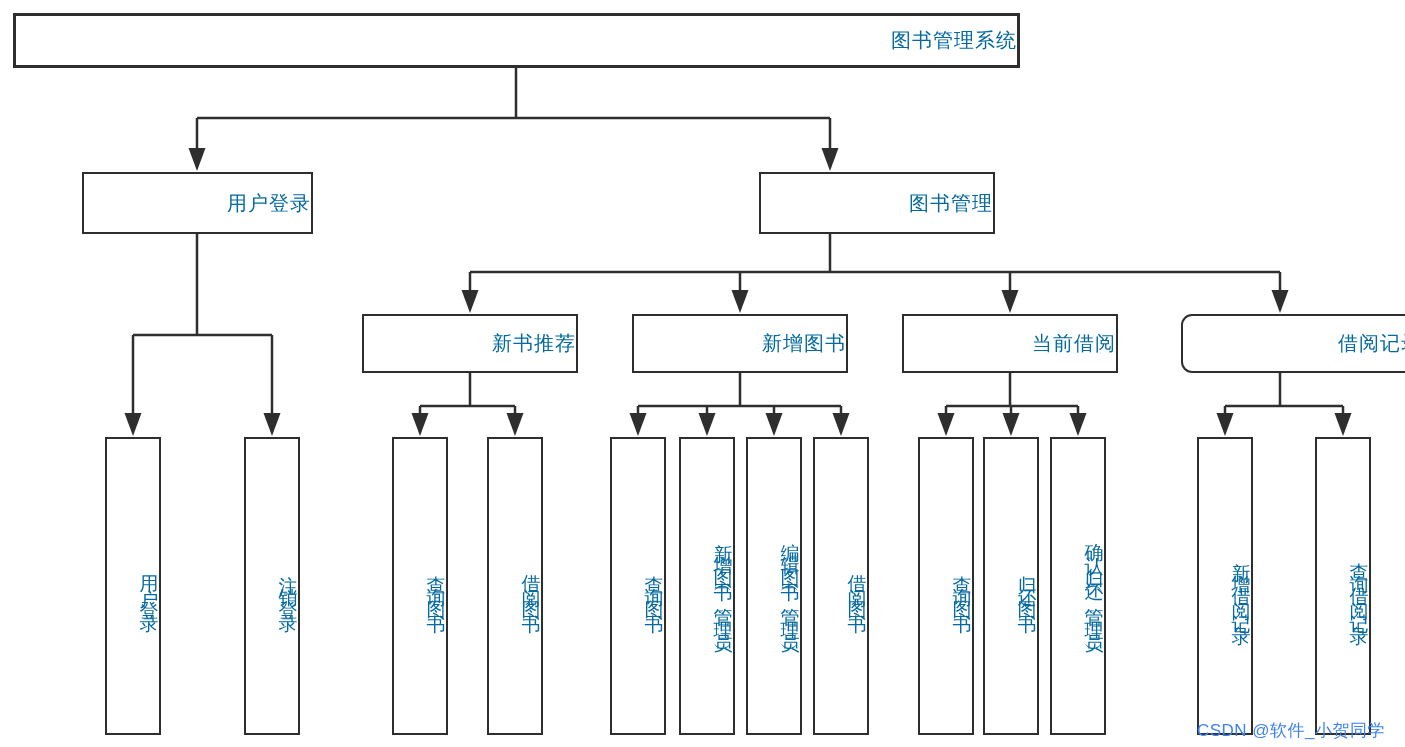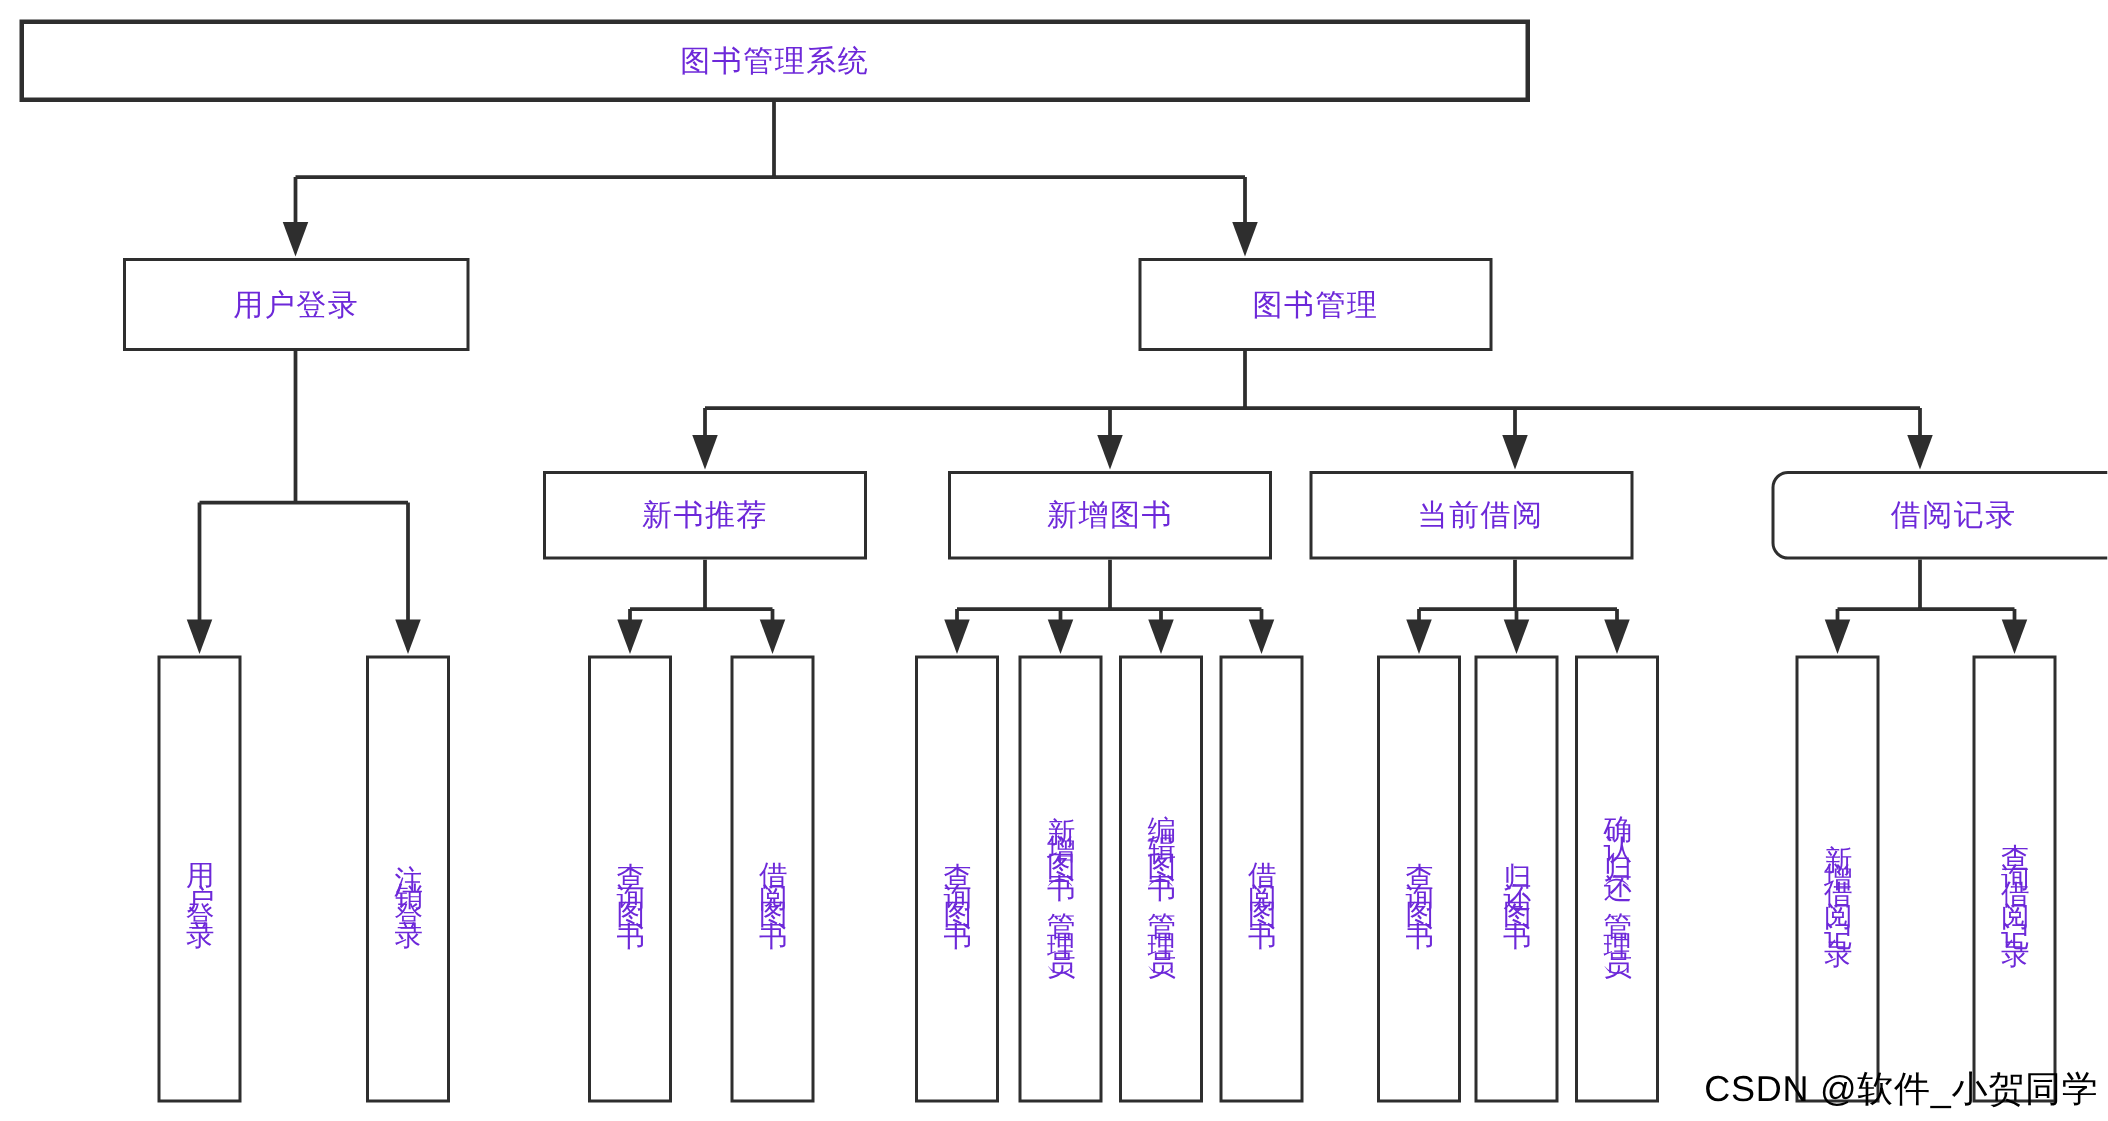--- a/index.html
+++ b/index.html
@@ -1,28 +1,28 @@
 <!DOCTYPE html>
 <html><head>
 <meta charset="utf-8">
 <style>
   html,body{margin:0;padding:0;background:#ffffff;}
   body{font-family:"Liberation Sans","DejaVu Sans",sans-serif;}
   #stage{position:relative;width:1405px;height:747px;background:#ffffff;overflow:hidden;}
   #wires{position:absolute;left:0;top:0;width:1405px;height:747px;}
   .node{position:absolute;background:#ffffff;border:2px solid #2e2e2e;
-        display:flex;align-items:center;justify-content:center;
-        color:#6d28d9;box-sizing:border-box;}
+        display:flex;align-items:center;justify-content:flex-end;
+        color:#0369a1;box-sizing:border-box;}
   .hnode{font-size:20px;letter-spacing:1px;}
   .root{border-width:3px;}
   .vnode{width:56px;height:298px;font-size:19px;}
   .vnode .vtext{writing-mode:vertical-rl;text-orientation:mixed;
         letter-spacing:13px;line-height:1;}
-  #watermark{position:absolute;right:6px;bottom:5px;z-index:5;
-        color:#000000;font-size:24px;letter-spacing:0.5px;white-space:nowrap;}
+  #watermark{position:absolute;right:20px;bottom:5px;z-index:5;
+        color:#3b82f6;font-size:17px;letter-spacing:0.5px;white-space:nowrap;}
 </style>
 </head>
 <body>
 
 <div id="stage">
 
   <svg id="wires" viewBox="0 0 1405 747" xmlns="http://www.w3.org/2000/svg">
     <g stroke="#2e2e2e" stroke-width="2.5" fill="none">
 
       <path d="M516 68 V118 M197 118 H830 M197 118 V152 M830 118 V152"></path>
@@ -72,21 +72,21 @@
   <div class="node hnode" style="left:712px;top:172px;width:236px;height:62px;margin-left:47px;">
     <span>图书管理</span>
   </div>
 
   <div class="node hnode" style="left:362px;top:314px;width:216px;height:59px;">
     <span>新书推荐</span>
   </div>
   <div class="node hnode" style="left:632px;top:314px;width:216px;height:59px;">
     <span>新增图书</span>
   </div>
-  <div class="node hnode" style="left:873px;top:314px;width:216px;height:59px;padding-left:12px;">
+  <div class="node hnode" style="left:902px;top:314px;width:216px;height:59px;padding-left:12px;">
     <span>当前借阅</span>
   </div>
   <div class="node hnode" style="left:1181px;top:314px;width:243px;height:59px;border-radius:11px;">
     <span>借阅记录</span>
   </div>
 
   <div class="node vnode" style="left:105px;top:437px;">
     <span class="vtext">用户登录</span>
   </div>
   <div class="node vnode" style="left:244px;top:437px;">

